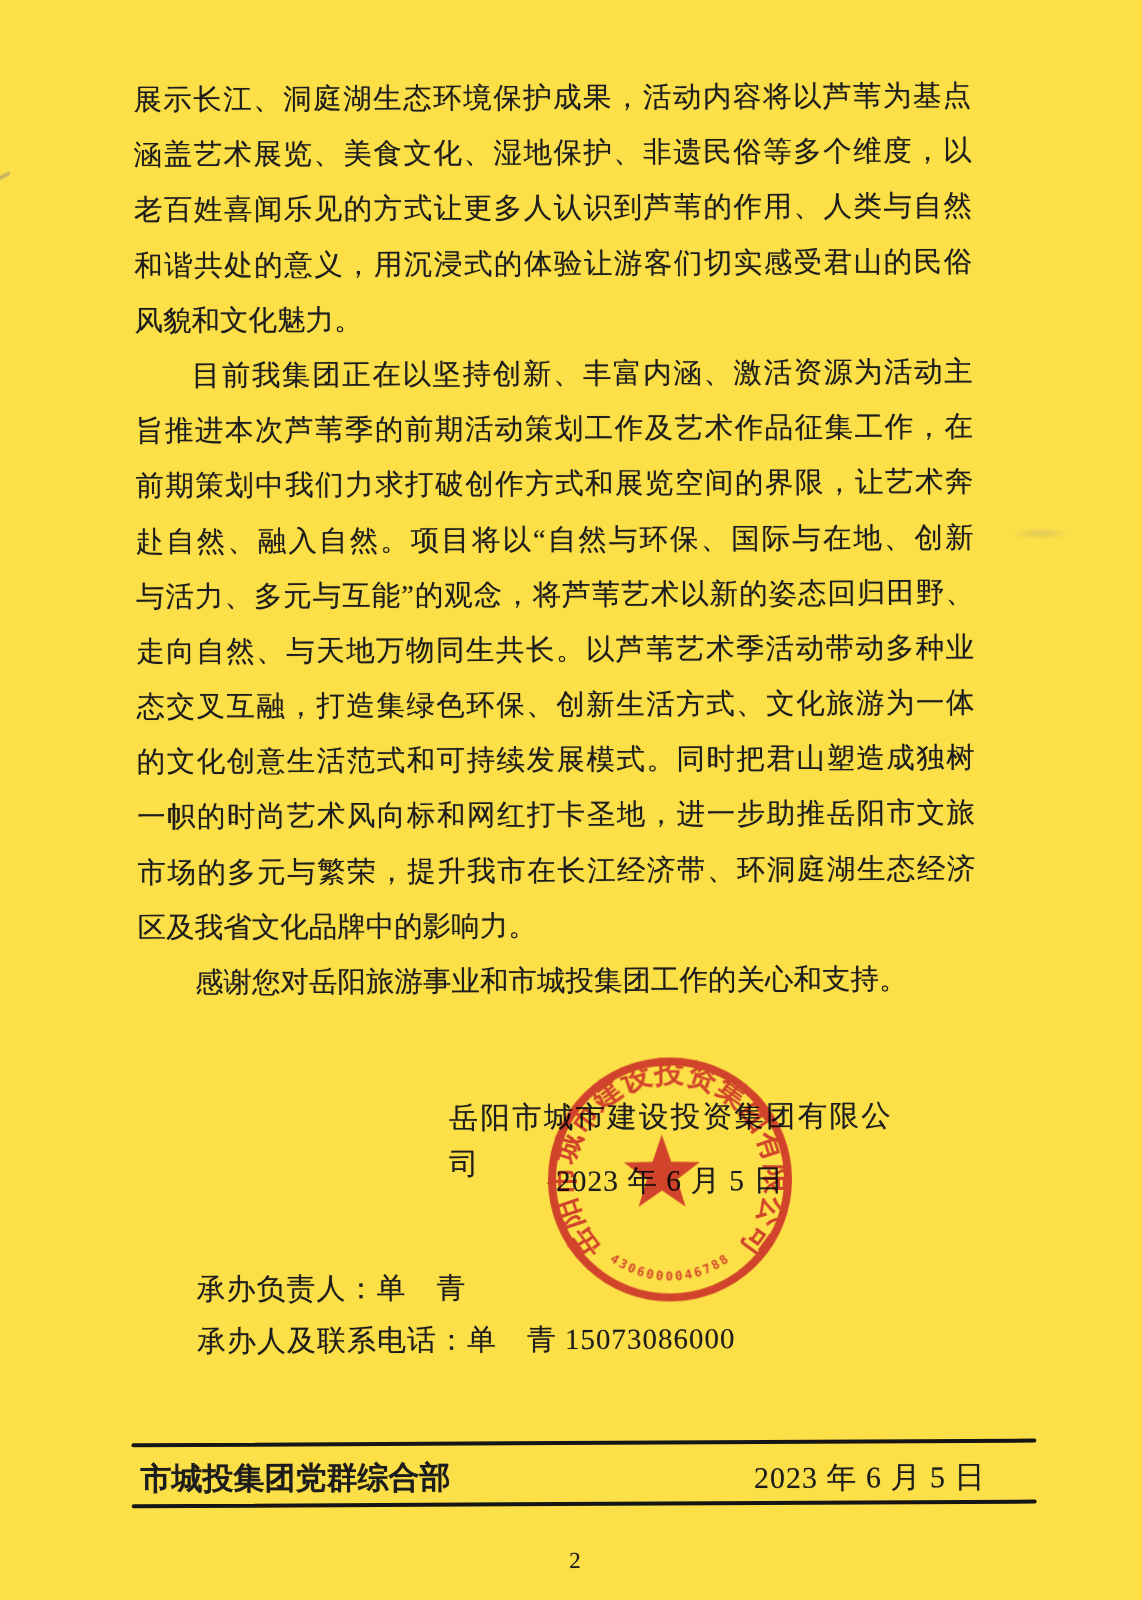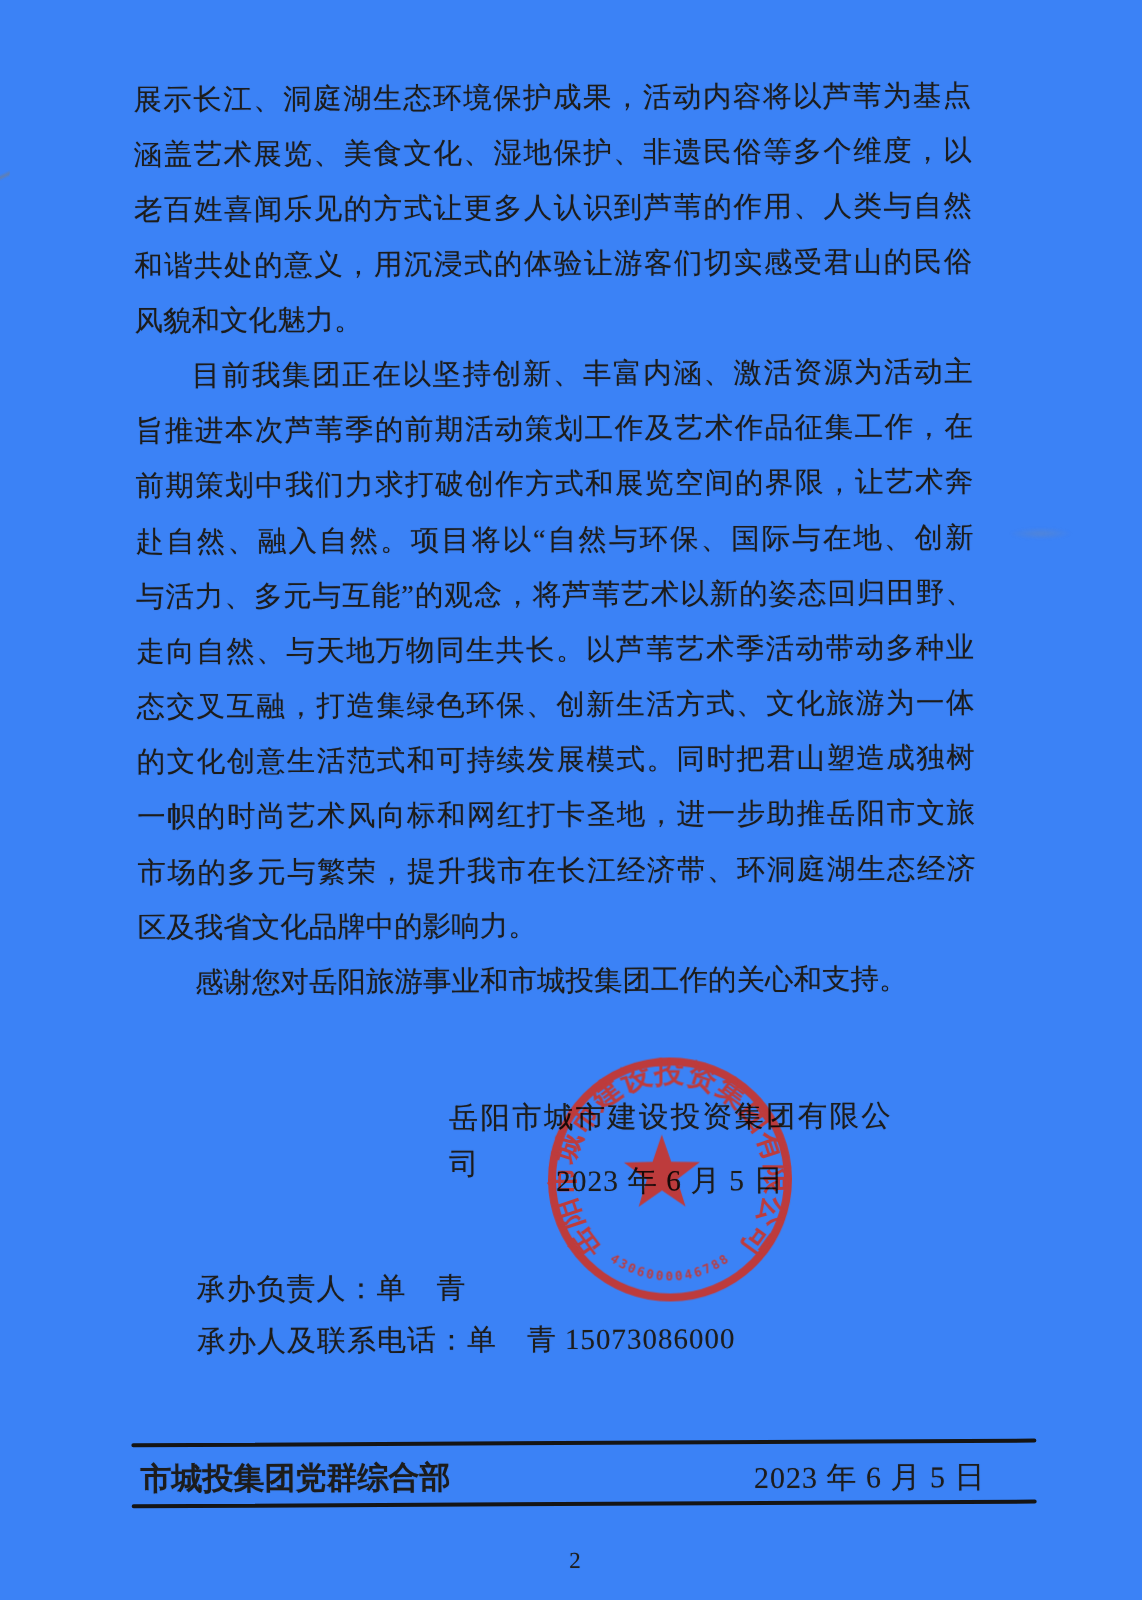--- a/index.html
+++ b/index.html
@@ -1,18 +1,18 @@
 <!DOCTYPE html>
 <html lang="zh"><head>
 <meta charset="utf-8">
 <style>
   html,body{margin:0;padding:0;background:#ffffff;}
   #page{
     position:relative;width:1142px;height:1600px;overflow:hidden;
-    background:#3b82f6;
+    background:#fde047;
     font-family:"Liberation Serif","DejaVu Serif",serif;
     color:#1c1c1c;
   }
   .sheet{position:absolute;left:0;top:0;right:0;bottom:0;transform:rotate(-0.3deg);}
   .ink{color:#1c1c1c;text-shadow:0 0 1px rgba(45,45,45,.45);}
   
   .bodytext{position:absolute;left:137px;top:70px;width:838px;font-size:28.5px;}
   .line{height:55.2px;line-height:55.2px;white-space:nowrap;}
   .line.fill{text-align:justify;text-align-last:justify;text-justify:inter-character;white-space:normal;overflow:hidden;}
   .line.indent{text-indent:57px;}

